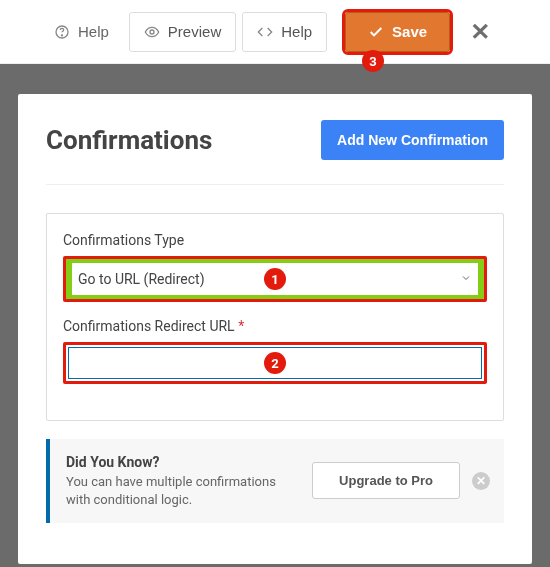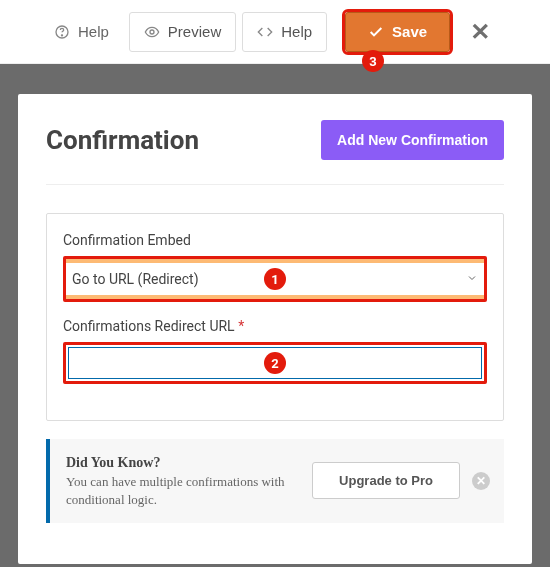--- a/index.html
+++ b/index.html
@@ -83,21 +83,21 @@
   .panel-head {
     display: flex;
     align-items: center;
     justify-content: space-between;
     padding-bottom: 24px;
     border-bottom: 1px solid #eee;
     margin-bottom: 28px;
   }
   .panel-title { font-size: 26px; font-weight: 700; color:#444; }
   .btn-primary {
-    background: #8b5cf6;
+    background: #3b82f6;
     color: #fff;
     border: none;
     font-weight: 600;
     font-size: 14px;
     padding: 12px 16px;
     border-radius: 3px;
   }
 
   .card {
     border: 1px solid #ddd;
@@ -119,21 +119,21 @@
     display:block;
   }
   .req { color:#d63638; }
 
   .outlined {
     border: 3px solid #e31b0c;
     border-radius: 2px;
     position: relative;
     margin-bottom: 16px;
   }
-  .select-wrap { padding: 4px 0; background:#fdba74; }
+  .select-wrap { padding: 4px 6px; background:#84cc16; }
   .fake-select {
     width:100%;
     display:flex;
     align-items:center;
     justify-content:space-between;
     height: 32px;
     padding: 0 6px;
     font-size: 14px;
     background:#fff;
     color:#444;
@@ -163,21 +163,21 @@
 
   .tip {
     margin-top: 18px;
     border-left: 4px solid #036aab;
     background: #f7f7f7;
     padding: 14px 14px 14px 16px;
     display:flex;
     align-items:center;
     gap:12px;
   }
-  .tip-text { flex:1; font-size:13px; color:#666; line-height:1.4;font-family:Liberation Serif, serif; }
+  .tip-text { flex:1; font-size:13px; color:#666; line-height:1.4; }
   .tip-text strong { color:#444; font-size:14px; }
   .btn-outline {
     background:#fff;
     border:1px solid #ccc;
     color:#555;
     font-weight:600;
     font-size:13px;
     padding:10px 26px;
     border-radius:3px;
   }
@@ -238,28 +238,28 @@
 
   <span class="close-x">✕</span>
 
   <div class="badge b3">3</div>
 </div>
 
 <div class="backdrop">
   <div class="panel">
 
     <div class="panel-head">
-      <h1 class="panel-title">Confirmation</h1>
+      <h1 class="panel-title">Confirmations</h1>
       <button class="btn-primary">Add New Confirmation</button>
     </div>
 
     <div class="card">
       <div class="card-body">
 
-        <label class="field-label">Confirmation Embed</label>
+        <label class="field-label">Confirmations Type</label>
         <div class="outlined select-wrap">
           <div class="fake-select">
             <span>Go to URL (Redirect)</span>
             <span class="chev">
               <svg viewBox="0 0 24 24" fill="none" stroke="#666" stroke-width="2">
                   <path d="M6 9l6 6 6-6"></path>
                 </svg>
             </span>
           </div>
           <div class="badge-inline">1</div>

